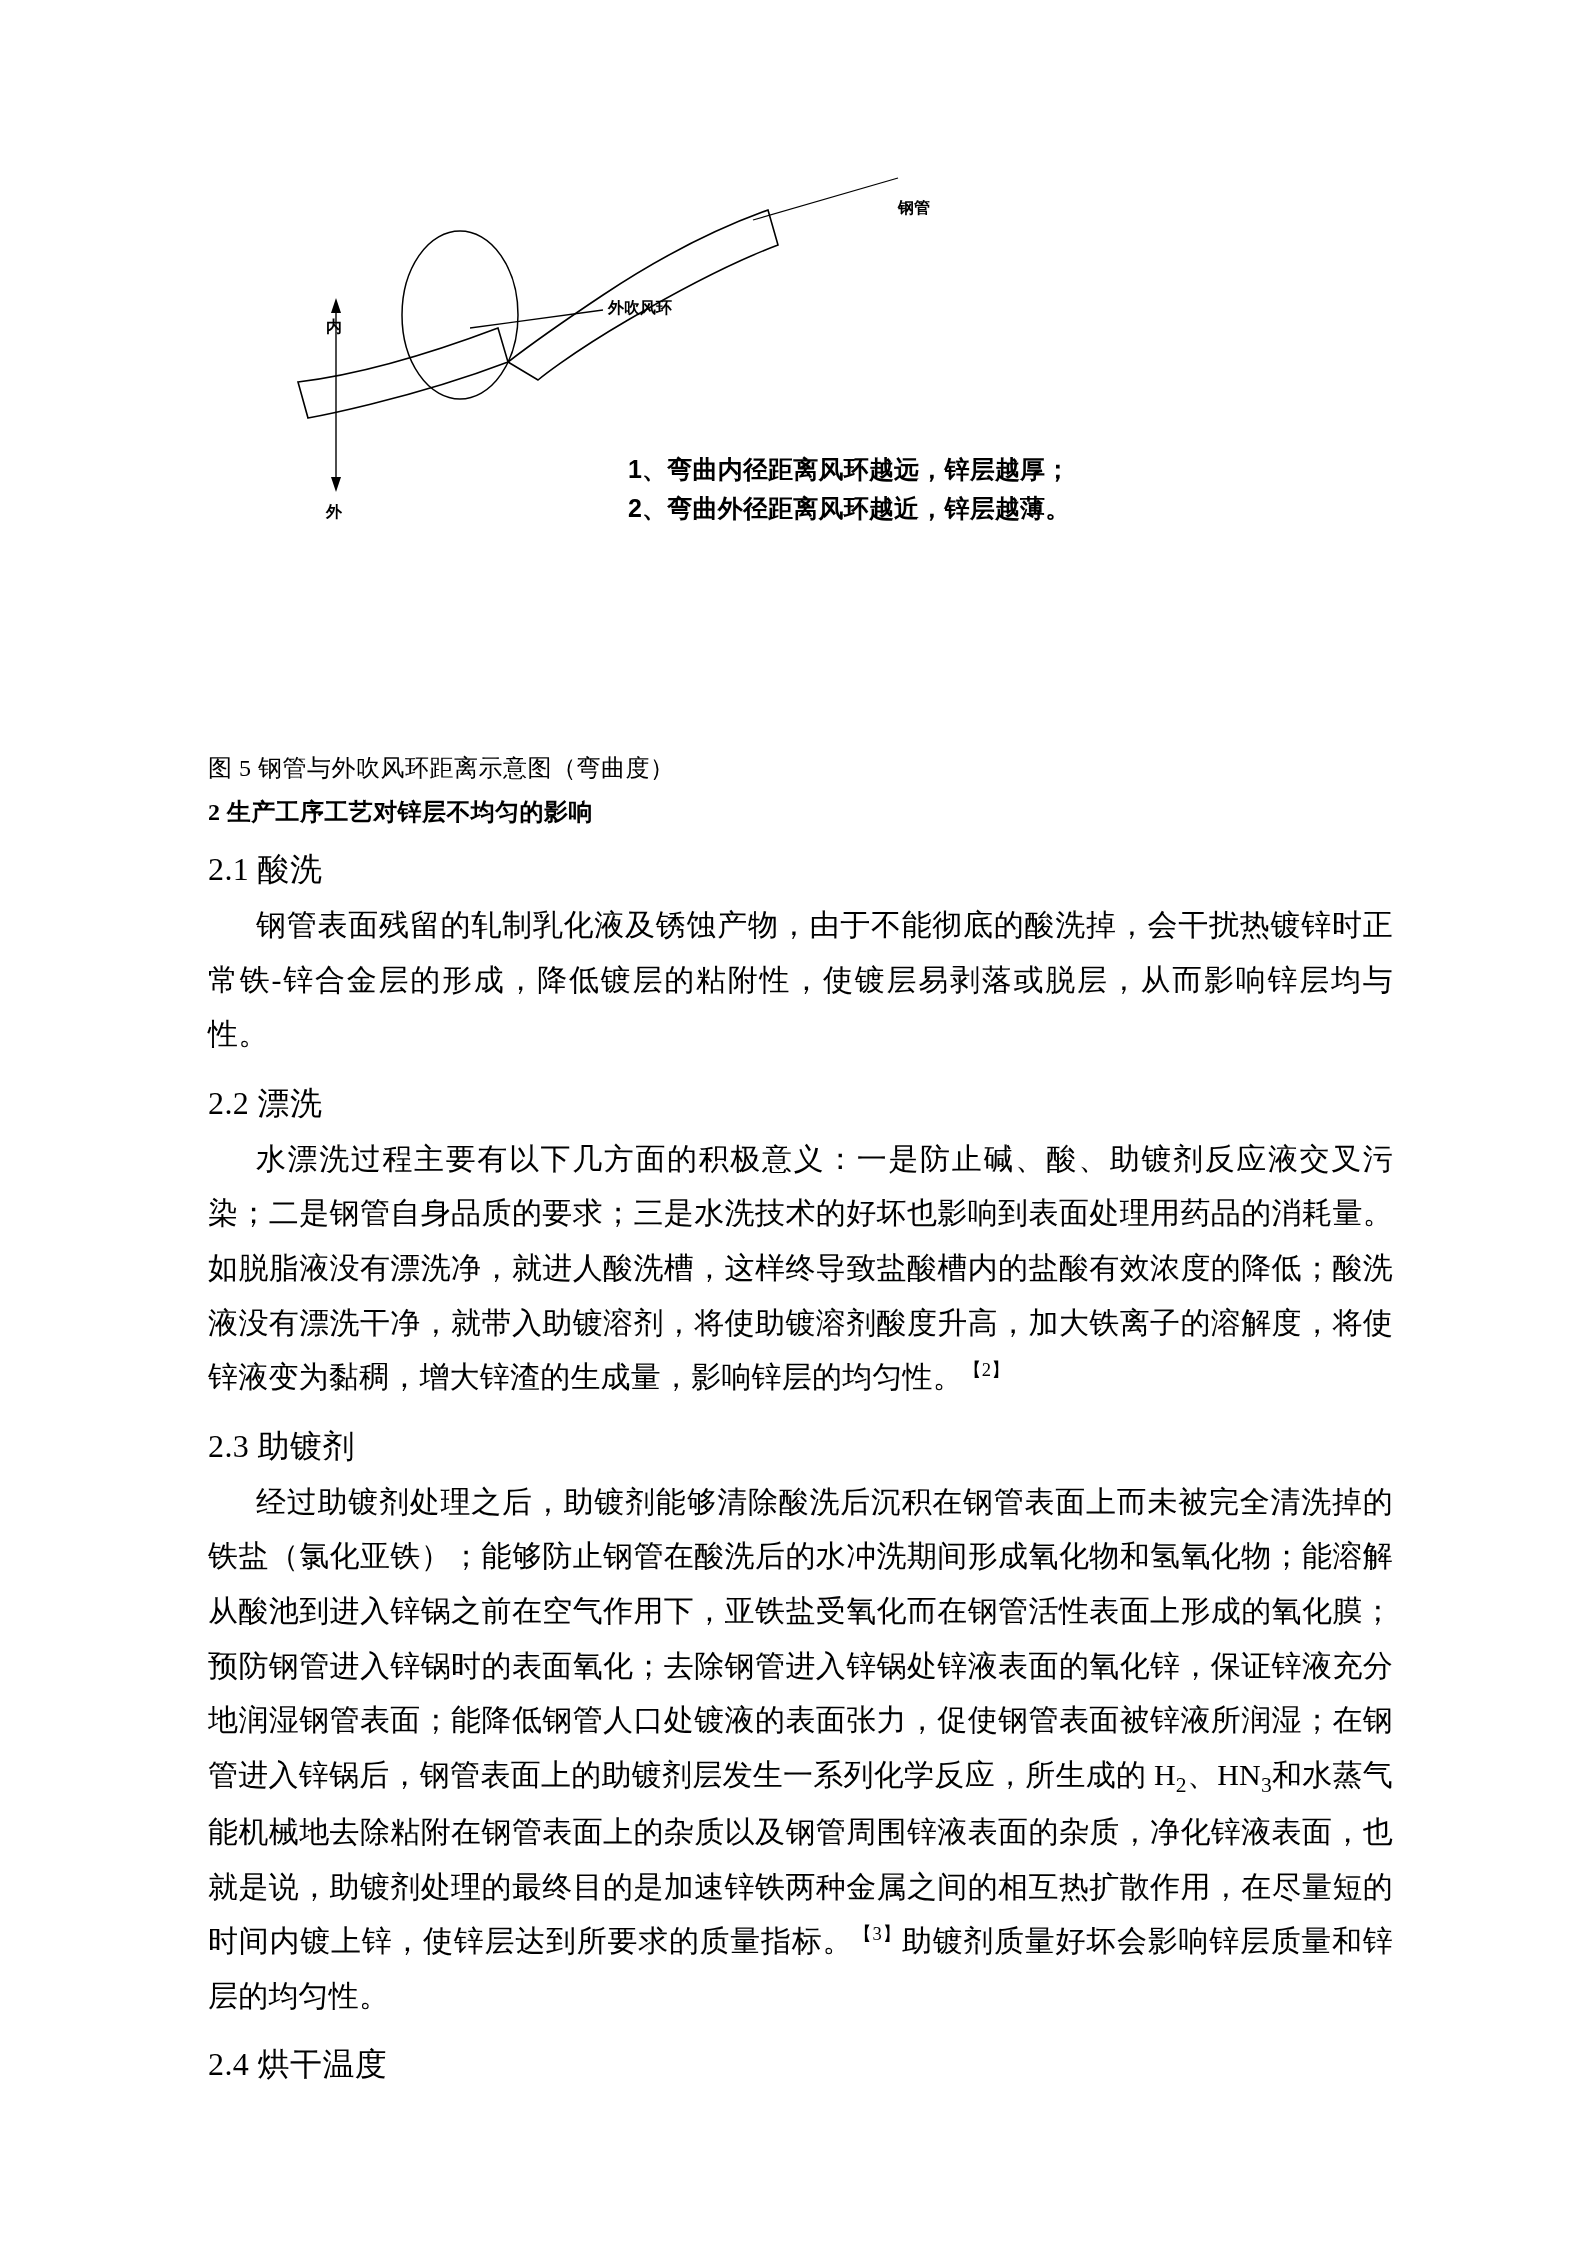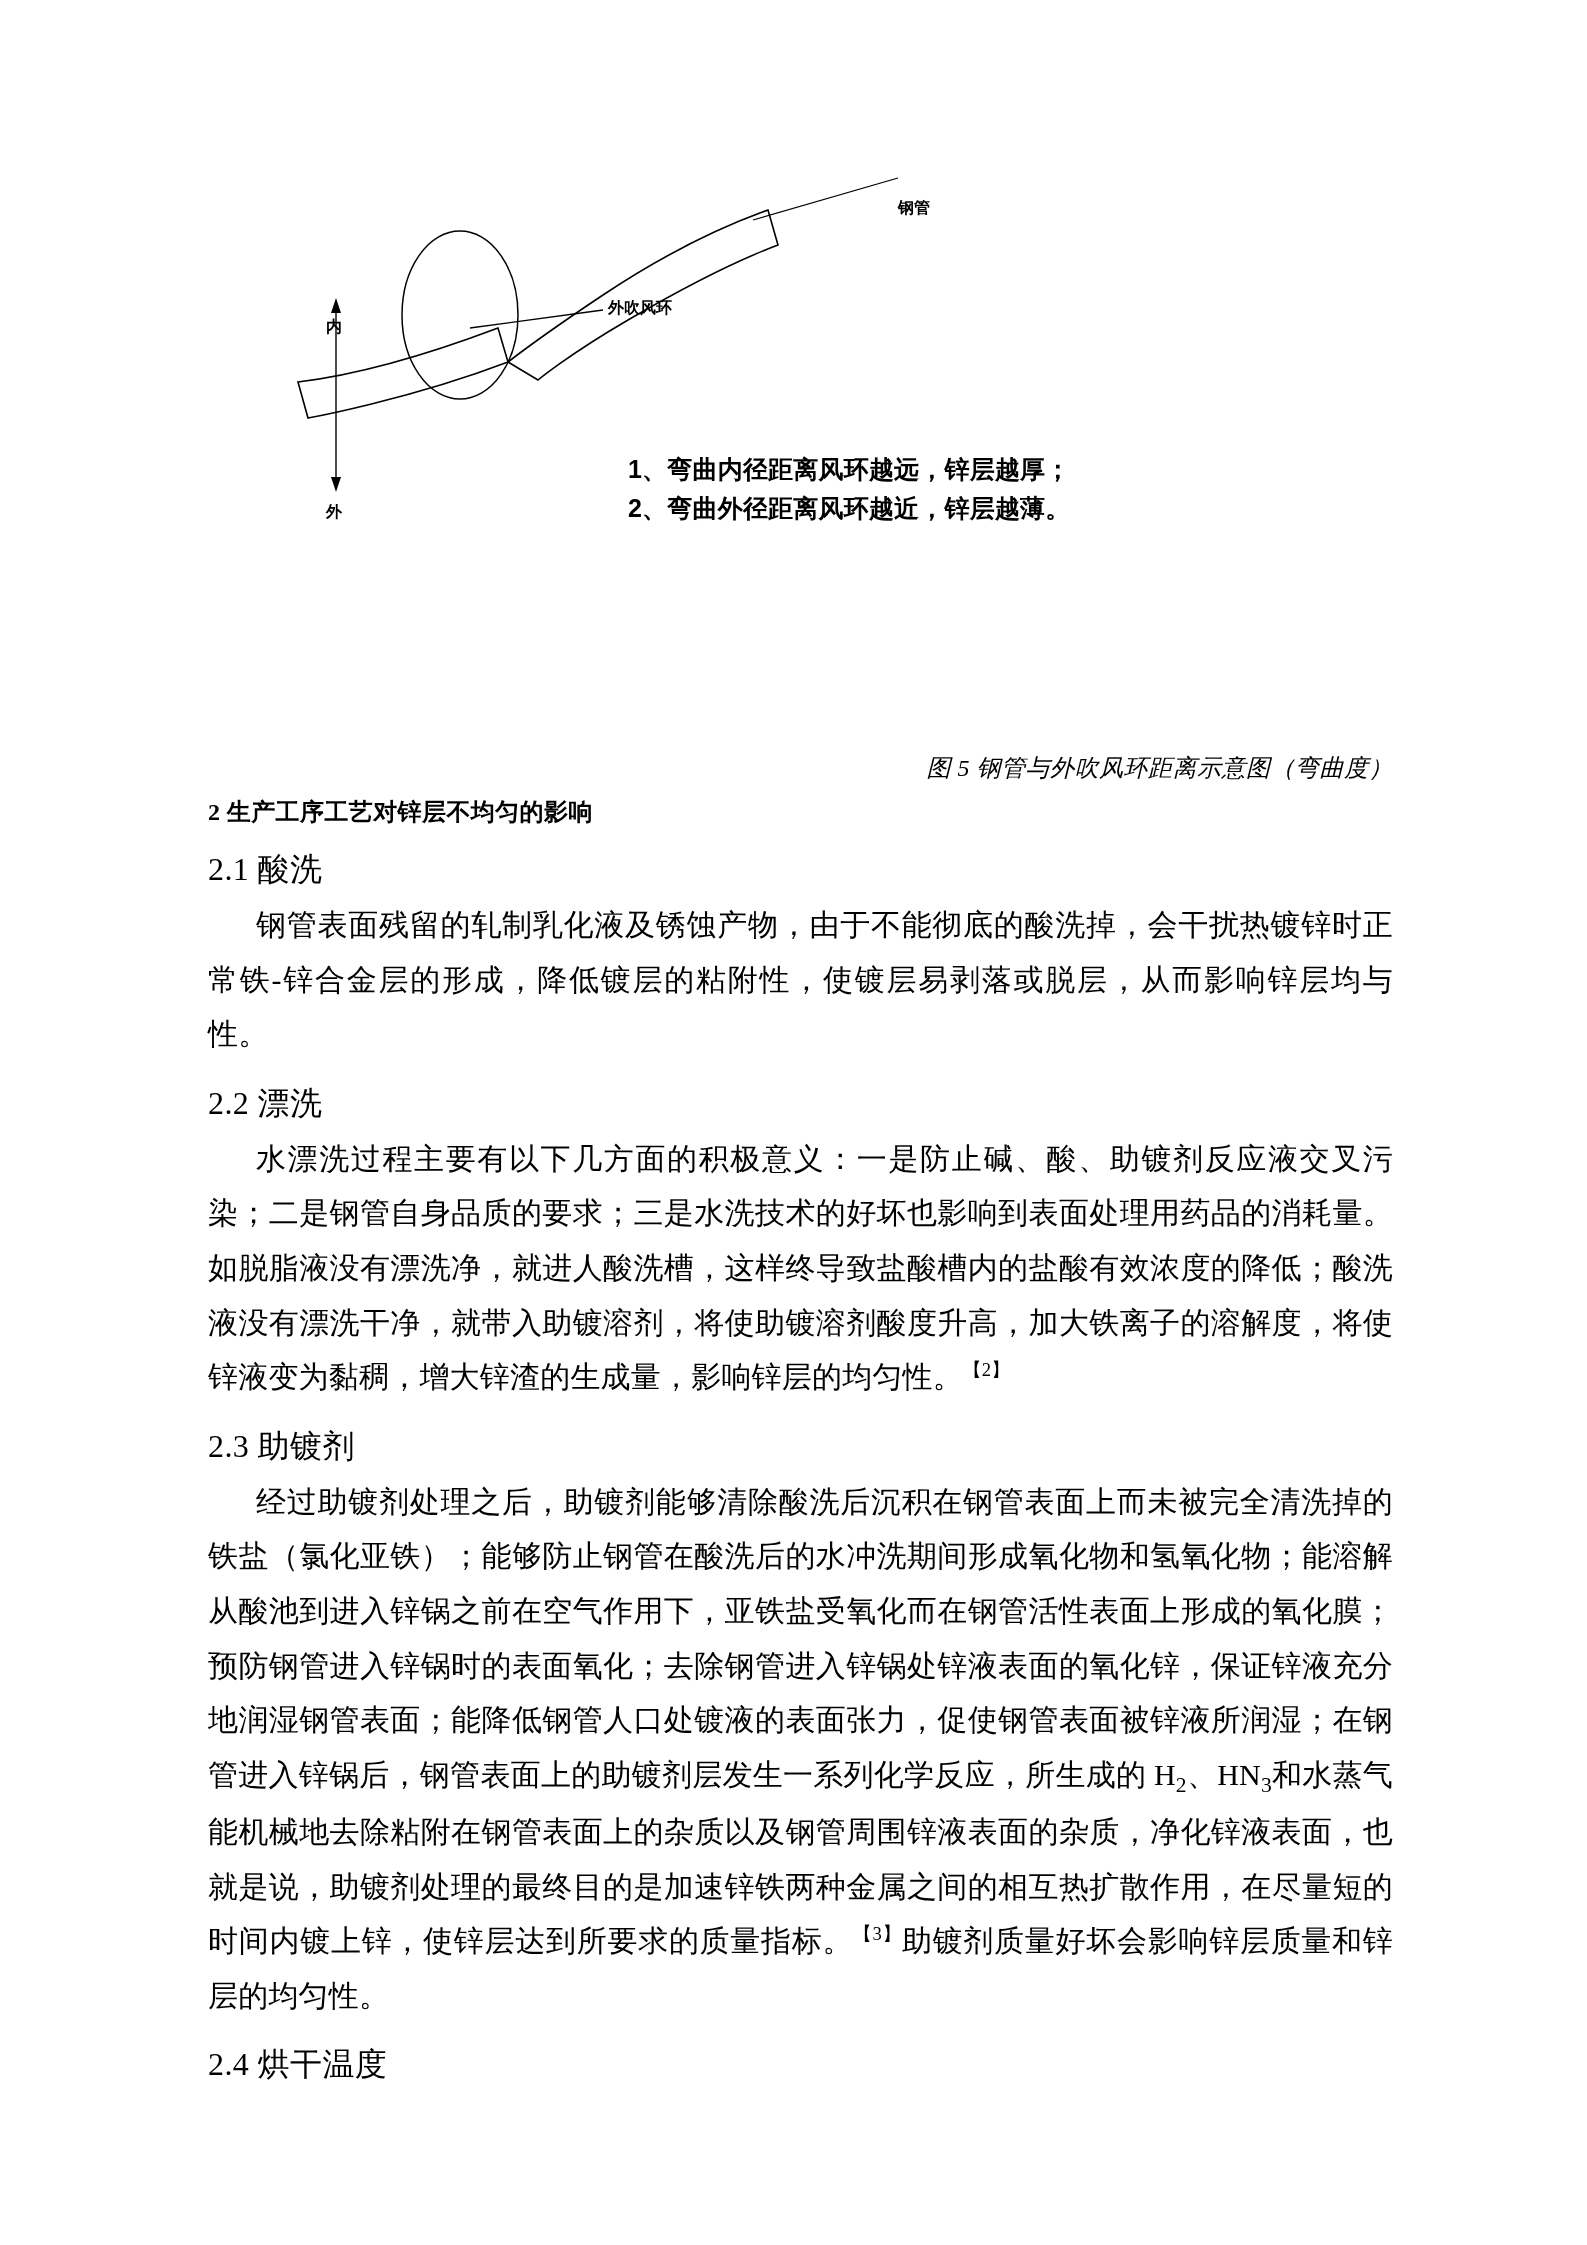--- a/index.html
+++ b/index.html
@@ -43,25 +43,24 @@
     position: absolute;
     left: 420px;
     top: 300px;
     font-family: "Liberation Sans", "DejaVu Sans", sans-serif;
     font-weight: bold;
     font-size: 25px;
     line-height: 1.55;
     letter-spacing: 0.2px;
   }
   .fig-caption {
-    text-align: right;
+    text-align: left;
     font-size: 24px;
     margin-top: -8px;
     letter-spacing: 0.5px;
-    font-style: italic;
   }
 
   
   .h-section {
     font-size: 24px;
     font-weight: bold;
     margin-top: 12px;
     letter-spacing: 0.4px;
   }
   .h-sub {

